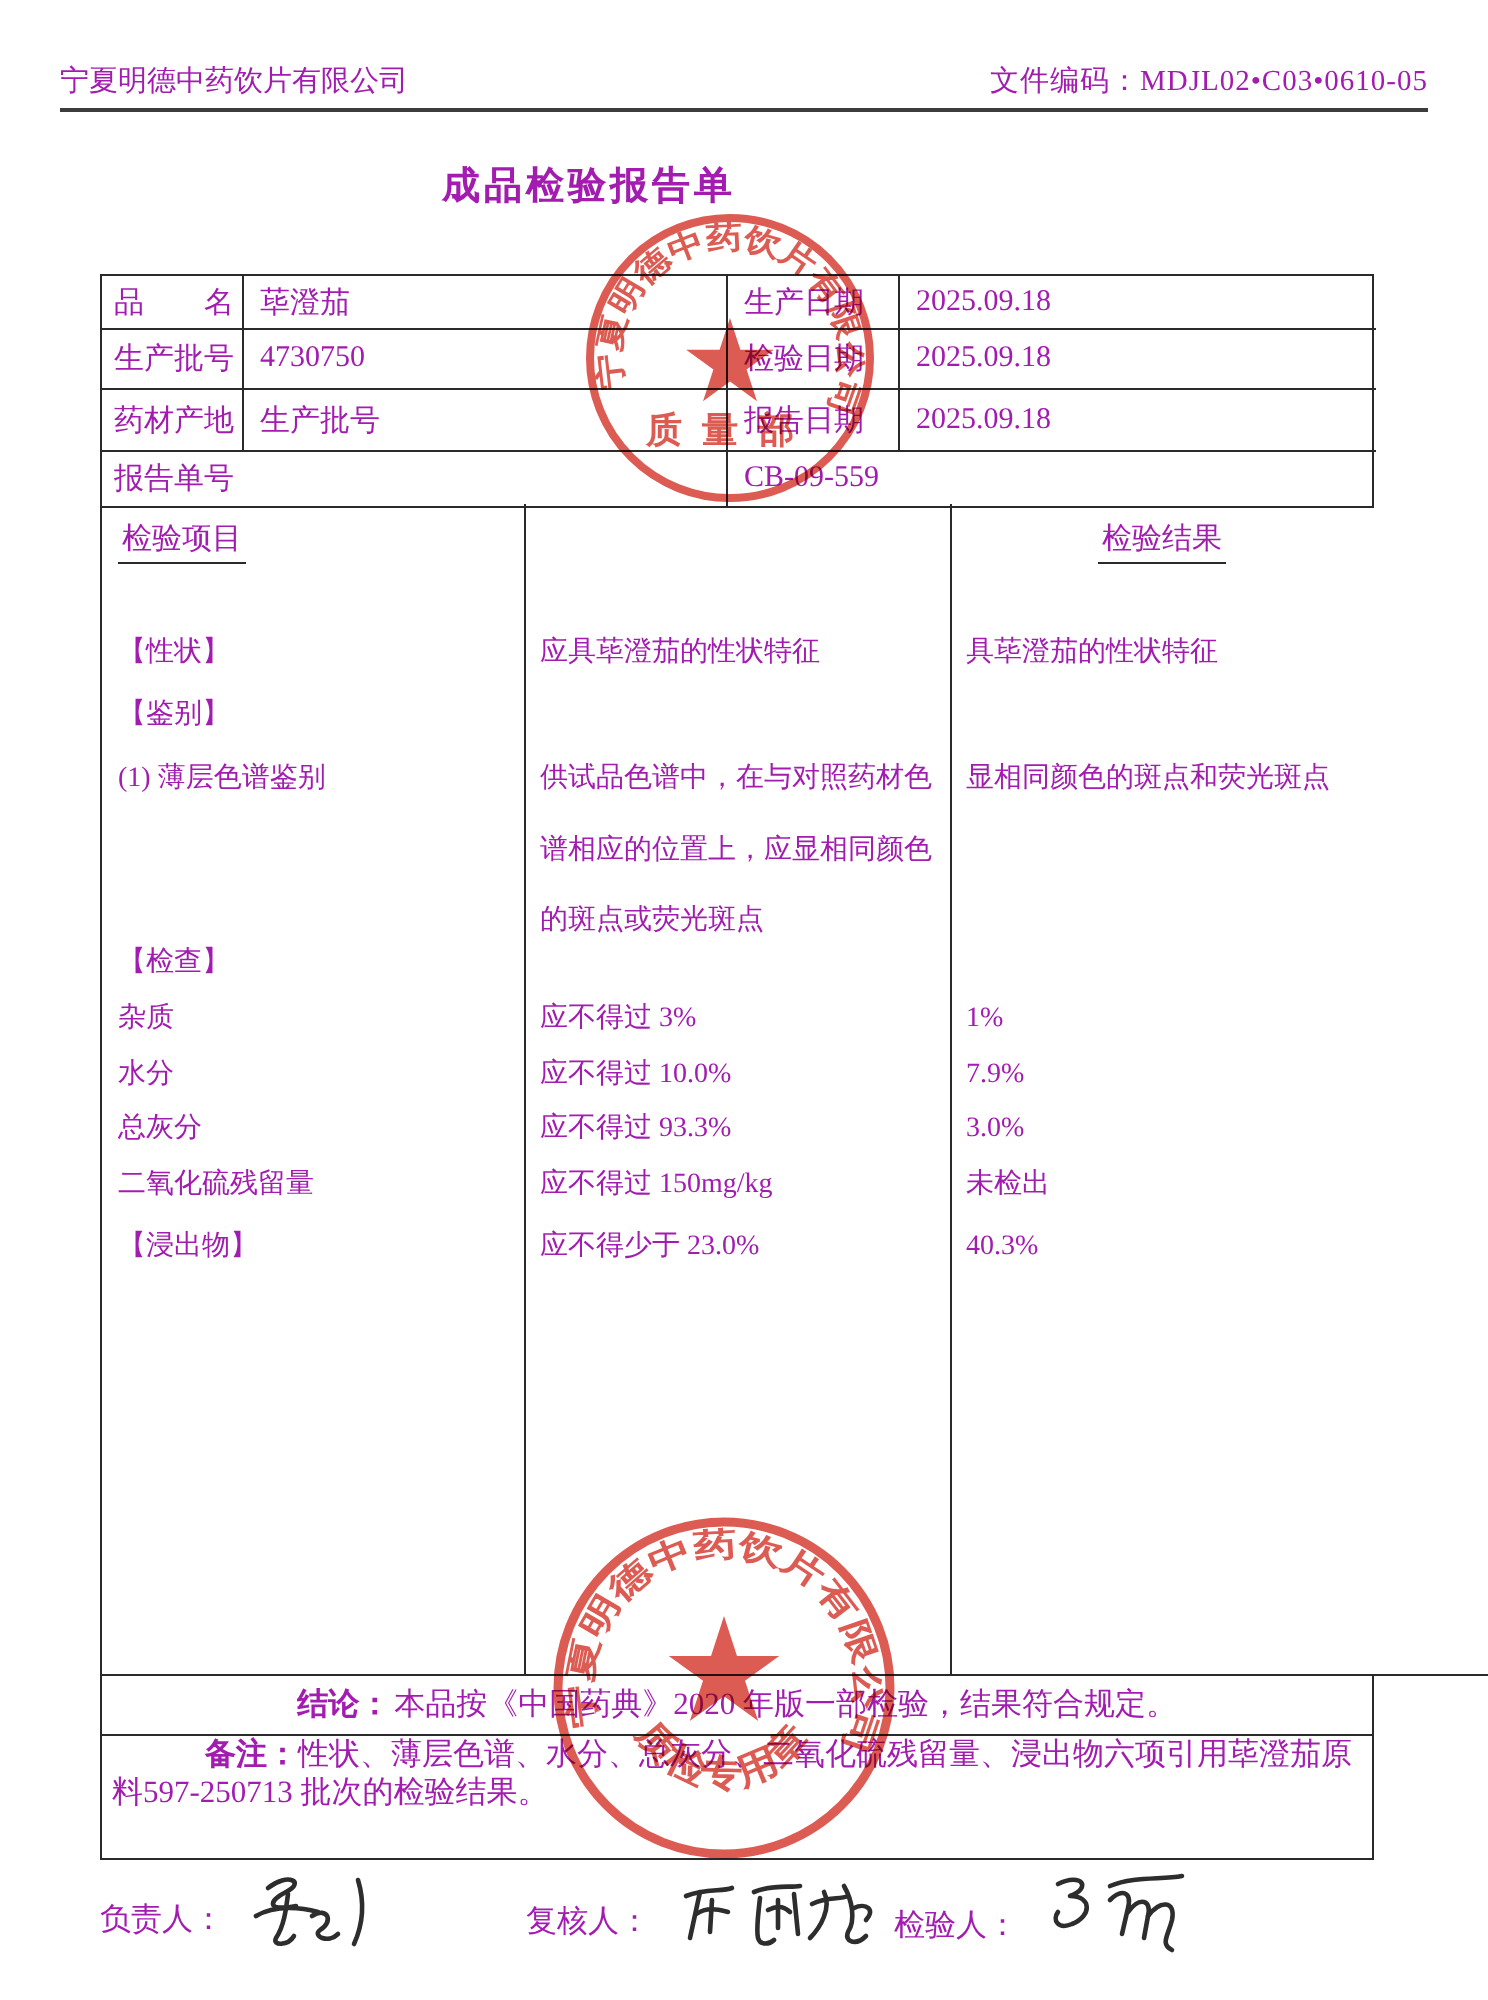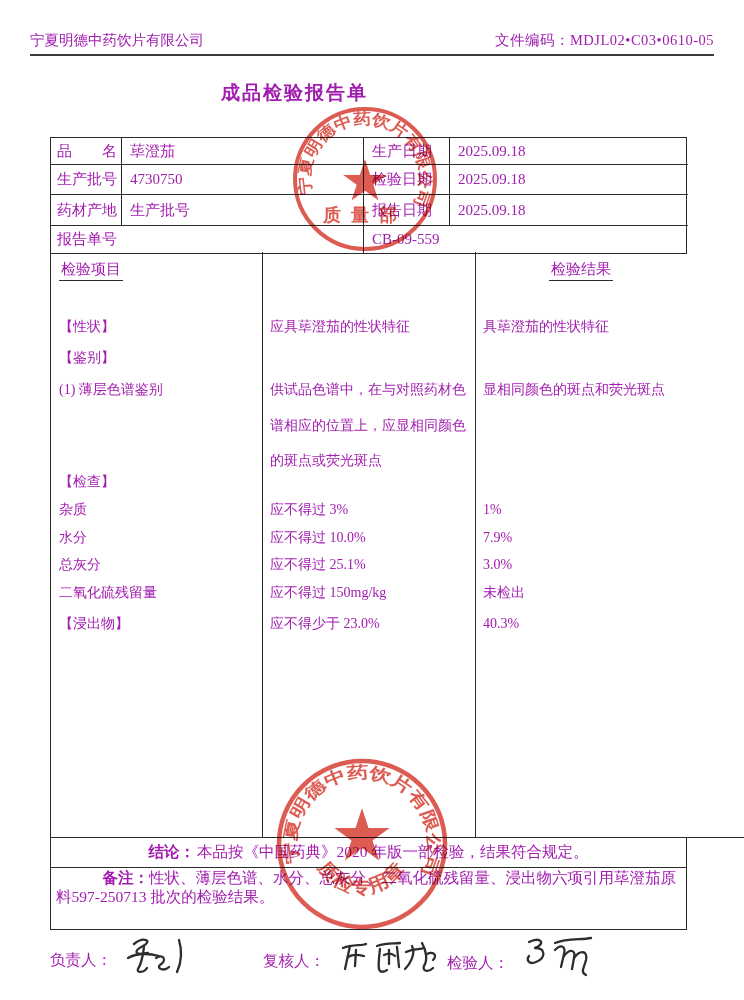--- a/index.html
+++ b/index.html
@@ -150,21 +150,21 @@
       <div class="tc c2">应不得过 3%</div>
       <div class="tc c3">1%</div>
     </div>
     <div class="trow" style="top:277px">
       <div class="tc c1">水分</div>
       <div class="tc c2">应不得过 10.0%</div>
       <div class="tc c3">7.9%</div>
     </div>
     <div class="trow" style="top:304px">
       <div class="tc c1">总灰分</div>
-      <div class="tc c2">应不得过 25.1%</div>
+      <div class="tc c2">应不得过 93.3%</div>
       <div class="tc c3">3.0%</div>
     </div>
     <div class="trow" style="top:332px">
       <div class="tc c1">二氧化硫残留量</div>
       <div class="tc c2">应不得过 150mg/kg</div>
       <div class="tc c3">未检出</div>
     </div>
     <div class="trow" style="top:363px">
       <div class="tc c1">【浸出物】</div>
       <div class="tc c2">应不得少于 23.0%</div>

